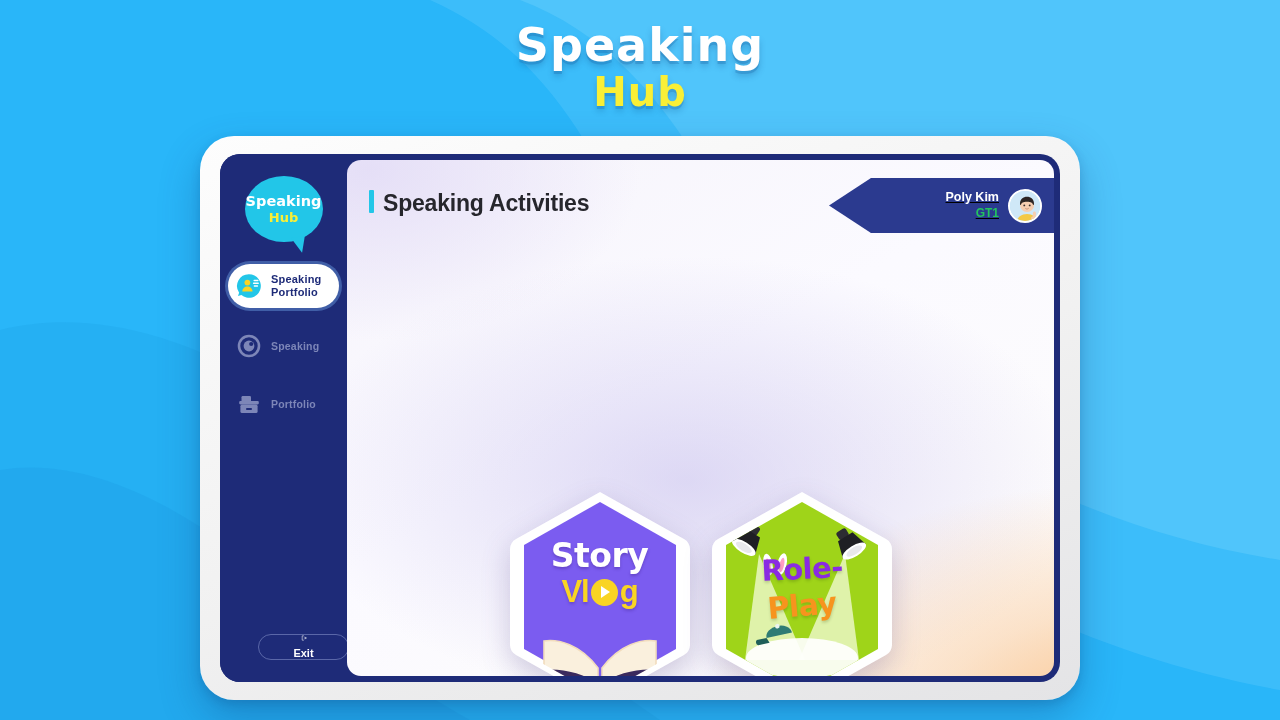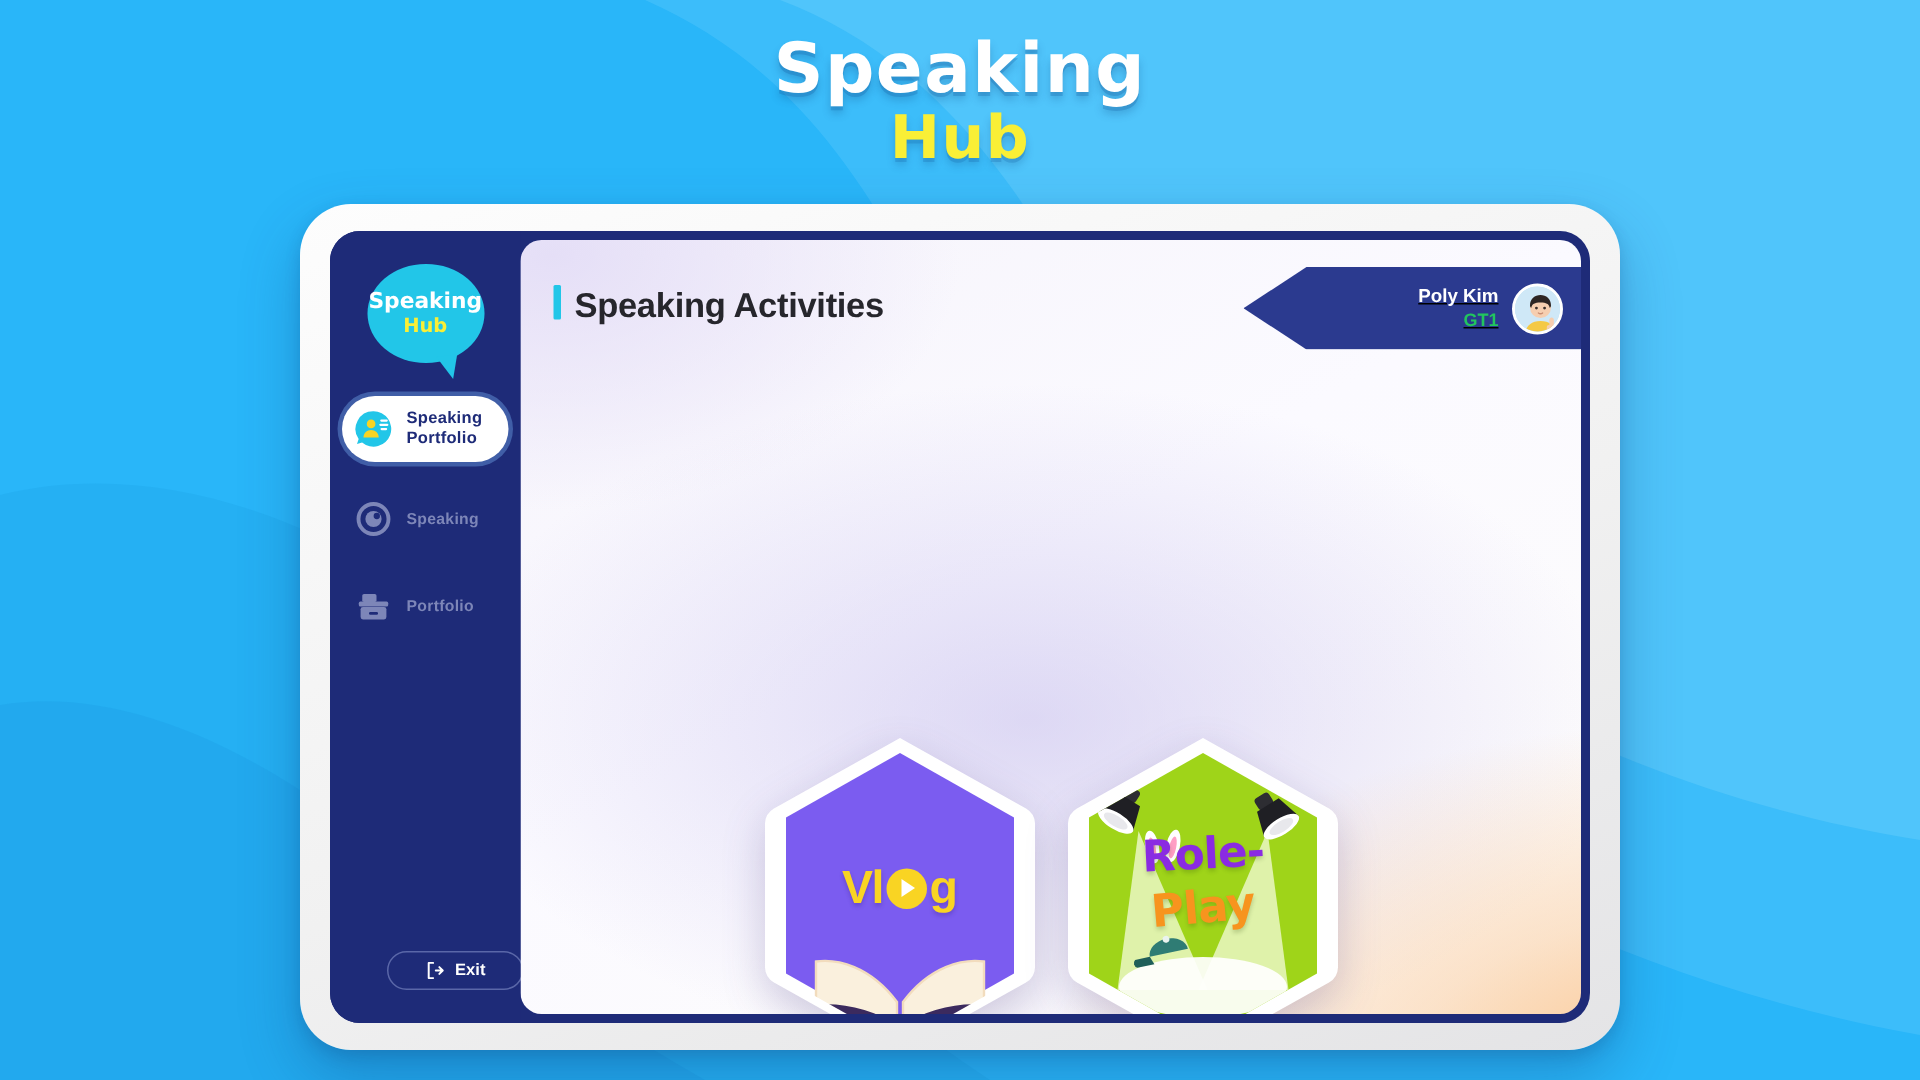--- a/index.html
+++ b/index.html
@@ -89,20 +89,21 @@
   }
   .nav-item.active .nav-label { color:#1e2b78; font-size:11px; }
 
   .exit-btn {
     position:absolute; left:38px; bottom:22px;
     width:91px; height:26px;
     border:1px solid #5a67a8; border-radius:13px;
     display:flex; align-items:center; justify-content:center; gap:6px;
     color:#fff; font-size:11px; font-weight:bold; cursor:pointer;
     background:transparent;
+    flex-direction:column;
   }
 
   
   .content {
     position:relative; flex:1; margin:6px 6px 6px 0;
     border-radius:14px; overflow:hidden;
     background:
       radial-gradient(130% 95% at 112% 108%, rgba(250,190,130,.95) 0%, rgba(250,205,160,.55) 22%, rgba(255,255,255,0) 48%),
       radial-gradient(90% 70% at 48% 62%, rgba(196,188,236,.55) 0%, rgba(255,255,255,0) 62%),
       radial-gradient(70% 60% at 3% 2%, rgba(226,219,246,.85) 0%, rgba(255,255,255,0) 55%),
@@ -303,20 +304,21 @@
             <g clip-path="url(#clipStory)">
               <path d="M88 176 C70 152 48 147 34 149 L34 180 C50 178 72 182 88 194 Z" fill="#faf0dd"></path>
               <path d="M92 176 C110 152 132 147 146 149 L146 180 C130 178 108 182 92 194 Z" fill="#faf0dd"></path>
               <path d="M88 176 C70 152 48 147 34 149 L34 180 C50 178 72 182 88 194 Z" fill="none" stroke="#f2dcbd" stroke-width="1.6"></path>
               <path d="M92 176 C110 152 132 147 146 149 L146 180 C130 178 108 182 92 194 Z" fill="none" stroke="#f2dcbd" stroke-width="1.6"></path>
               <path d="M34 178 C50 176 74 181 90 193 C106 181 130 176 146 178 L146 188 C130 186 106 190 90 201 C74 190 50 186 34 188 Z" fill="#3b2a5e"></path>
               <path d="M84 186 h12 a3 3 0 0 1 3 3 v9 h-18 v-9 a3 3 0 0 1 3-3 Z" fill="#f2a668"></path>
             </g>
           </svg>
           <div class="hex-label">
+            <div class="story-word">Story</div>
             <div class="vlog-row">
               <span class="vlog-txt">Vl</span>
               <span class="play-o">
                 <span class="play-tri"></span>
               </span>
               <span class="vlog-txt">g</span>
             </div>
           </div>
         </div>
 

